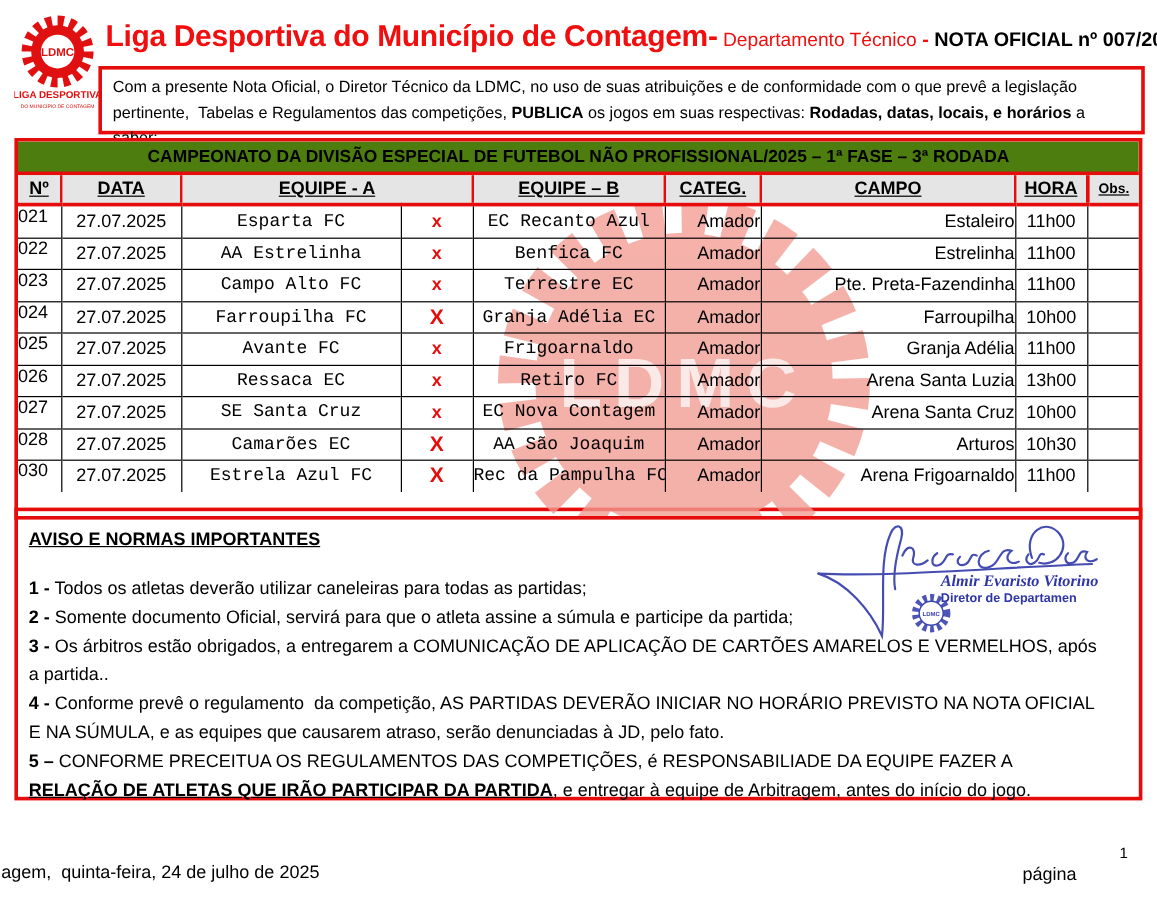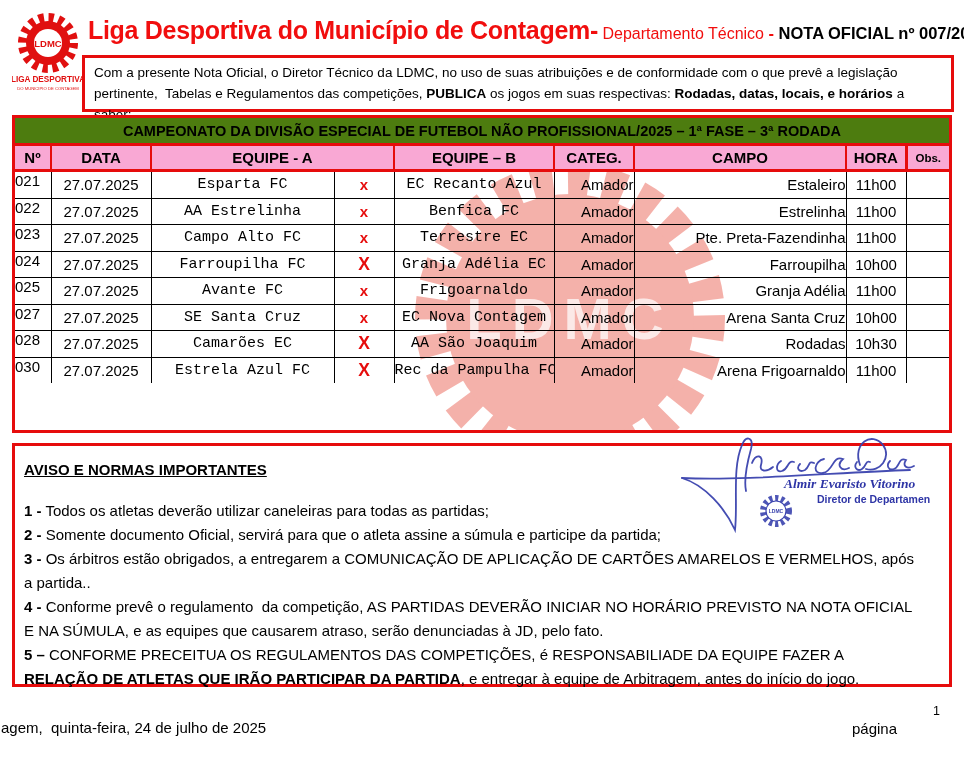--- a/index.html
+++ b/index.html
@@ -26,22 +26,22 @@
     position:absolute;left:12px;top:115px;width:940px;height:318px;box-sizing:border-box;
     border:3px solid #e60c0c;background:#fff;overflow:hidden;
   }
   .watermark{position:absolute;left:390px;top:35px;z-index:1;pointer-events:none;}
   .band{
     position:relative;z-index:2;height:25px;line-height:26px;background:#4d7c0f;
     border-bottom:3px solid #e60c0c;text-align:center;font-weight:bold;font-size:14.5px;
   }
   table.fixtures{position:relative;z-index:2;width:100%;border-collapse:collapse;table-layout:fixed;}
   table.fixtures th{
-    background:#f9a8d4;font-size:15px;font-weight:bold;height:23px;padding:0;
-    border-bottom:3px solid #e60c0c;border-left:2px solid #e60c0c;
+    background:#e5e5e5;font-size:15px;font-weight:bold;height:23px;padding:0;
+    border-bottom:3px solid #e60c0c;border-left:2px solid #e60c0c;text-decoration:underline;
   }
   table.fixtures th:first-child{border-left:none;}
   table.fixtures th.h-obs{font-size:11.5px;border-left:3px solid #e60c0c;font-weight:bold;}
   table.fixtures td{
     height:25.5px;padding:0;background:transparent;font-size:15px;
     border-left:1.5px solid #000;border-top:1.5px solid #000;overflow:hidden;white-space:nowrap;
   }
   table.fixtures tr:first-child td{border-top:none;}
   td.c-n{font-size:10px;vertical-align:top;text-align:left;padding:1px 0 0 2px;border-left:none !important;}
   td.c-date{text-align:center;font-size:15.5px;}
@@ -49,35 +49,35 @@
   td.c-x{text-align:center;color:#e60c0c;font-weight:bold;font-size:14px;}
   td.c-x.big-x{font-size:17.5px;}
   td.c-cat{text-align:right;font-size:12.5px;}
   td.c-campo{text-align:right;font-size:14.5px;}
   td.c-hora{text-align:center;}
   td.c-obs{border-left:3px solid #e60c0c;border-top:1.5px dashed #b3b3b3;}
   table.fixtures tr:first-child td.c-obs{border-top:none;}
 
   
   .aviso-box{
-    position:absolute;left:12px;top:443px;width:940px;height:244px;box-sizing:border-box;
+    position:absolute;left:12px;top:423px;width:940px;height:244px;box-sizing:border-box;
     border:3px solid #e60c0c;padding:15px 28px 0 9px;
   }
   .aviso-title{font-size:15px;font-weight:bold;text-decoration:underline;margin:0 0 21px 0;}
   .aviso-item{font-size:15px;line-height:24px;margin:0;white-space:pre-wrap;}
   .aviso-item b{font-weight:bold;}
-  .aviso-item .bu{font-weight:bold;text-align:center;}
+  .aviso-item .bu{font-weight:bold;text-decoration:underline;text-align:center;}
 
   
   .signature{position:absolute;left:680px;top:423px;width:282px;height:128px;z-index:6;pointer-events:none;}
   .sig-name{
     position:absolute;left:104px;top:53px;font-family:"Liberation Serif",serif;
     font-style:italic;font-weight:bold;font-size:13.5px;color:#2e35a6;white-space:nowrap;
   }
-  .sig-role{position:absolute;left:137px;top:70px;font-size:10.5px;font-weight:bold;color:#2e35a6;white-space:nowrap;}
+  .sig-role{position:absolute;left:104px;top:70px;font-size:10.5px;font-weight:bold;color:#2e35a6;white-space:nowrap;}
   .sig-stamp{position:absolute;left:78px;top:70px;}
 
   
   .footer-date{position:absolute;left:1px;top:719px;font-size:15px;white-space:pre;}
   .footer-page-label{position:absolute;left:852px;top:720px;font-size:15px;}
   .footer-page-number{position:absolute;left:933px;top:704px;font-size:12.5px;}
 </style>
 </head>
 <body>
 
@@ -188,38 +188,49 @@
     <td class="c-date">27.07.2025</td>
     <td class="c-ta">Avante FC</td>
     <td class="c-x">x</td>
     <td class="c-tb">Frigoarnaldo</td>
     <td class="c-cat">Amador</td>
     <td class="c-campo">Granja Adélia</td>
     <td class="c-hora">11h00</td>
     <td class="c-obs"></td>
   </tr>
         <tr>
+    <td class="c-n">026</td>
+    <td class="c-date">27.07.2025</td>
+    <td class="c-ta">Ressaca EC</td>
+    <td class="c-x">x</td>
+    <td class="c-tb">Retiro FC</td>
+    <td class="c-cat">Amador</td>
+    <td class="c-campo">Arena Santa Luzia</td>
+    <td class="c-hora">13h00</td>
+    <td class="c-obs"></td>
+  </tr>
+        <tr>
     <td class="c-n">027</td>
     <td class="c-date">27.07.2025</td>
     <td class="c-ta">SE Santa Cruz</td>
     <td class="c-x">x</td>
     <td class="c-tb">EC Nova Contagem</td>
     <td class="c-cat">Amador</td>
     <td class="c-campo">Arena Santa Cruz</td>
     <td class="c-hora">10h00</td>
     <td class="c-obs"></td>
   </tr>
         <tr>
     <td class="c-n">028</td>
     <td class="c-date">27.07.2025</td>
     <td class="c-ta">Camarões EC</td>
     <td class="c-x big-x">X</td>
     <td class="c-tb">AA São Joaquim</td>
     <td class="c-cat">Amador</td>
-    <td class="c-campo">Rodadas</td>
+    <td class="c-campo">Arturos</td>
     <td class="c-hora">10h30</td>
     <td class="c-obs"></td>
   </tr>
         <tr>
     <td class="c-n">030</td>
     <td class="c-date">27.07.2025</td>
     <td class="c-ta">Estrela Azul FC</td>
     <td class="c-x big-x">X</td>
     <td class="c-tb">Rec da Pampulha FC</td>
     <td class="c-cat">Amador</td>

